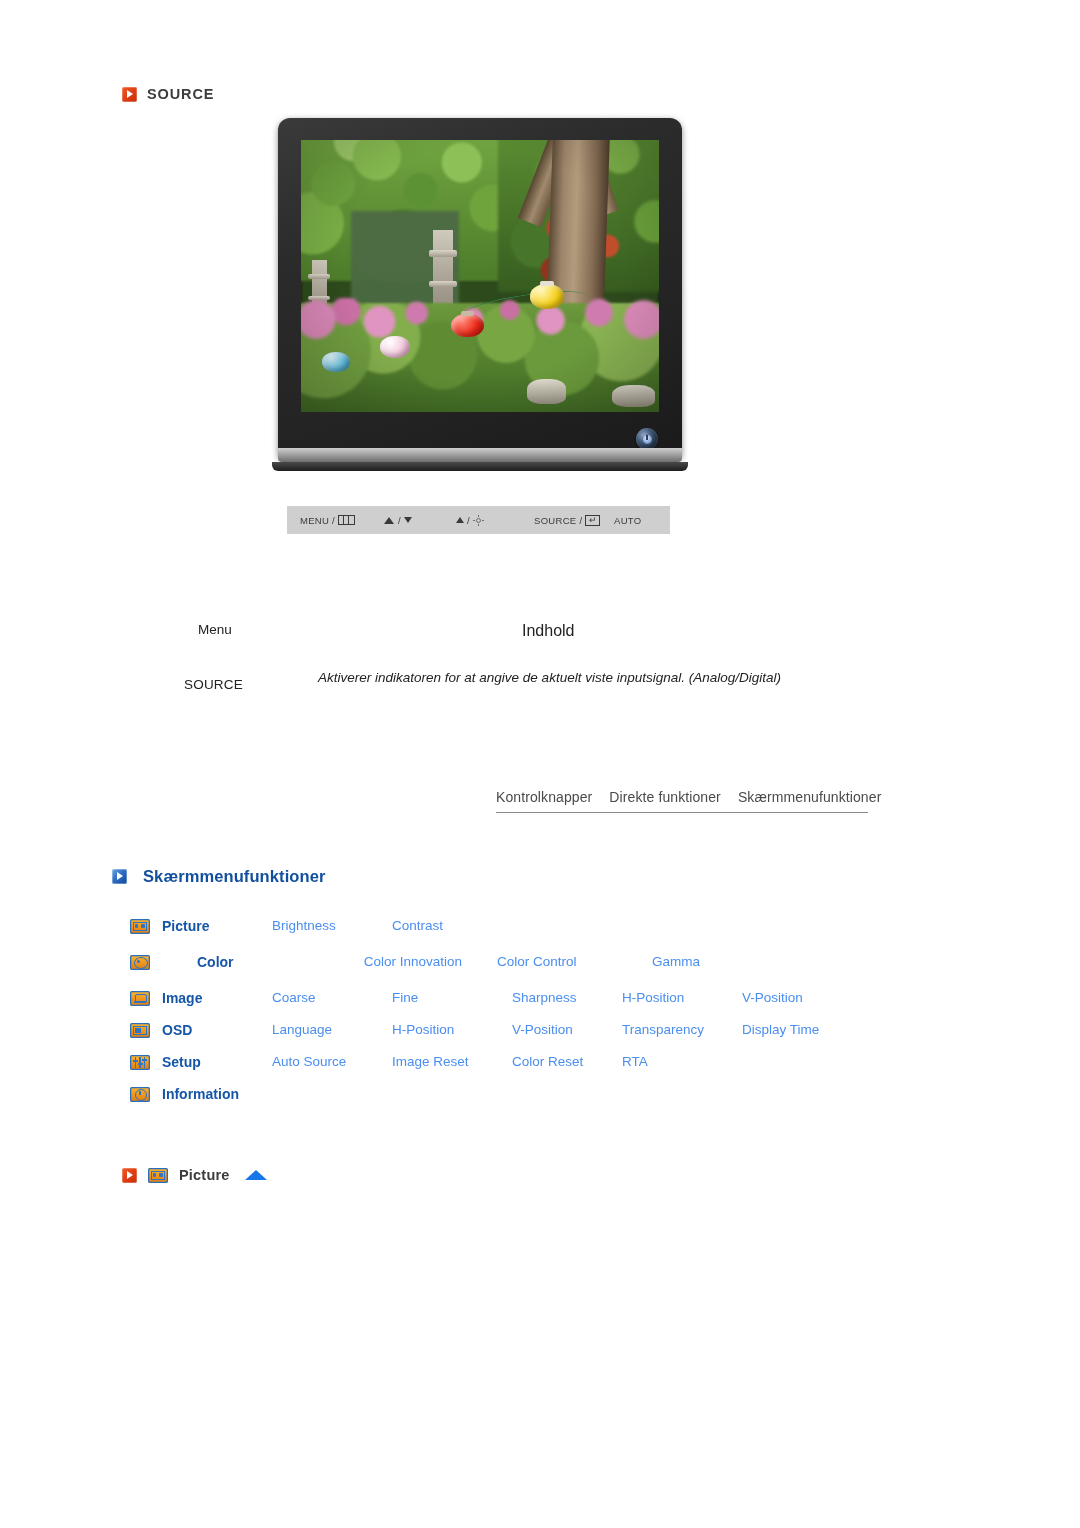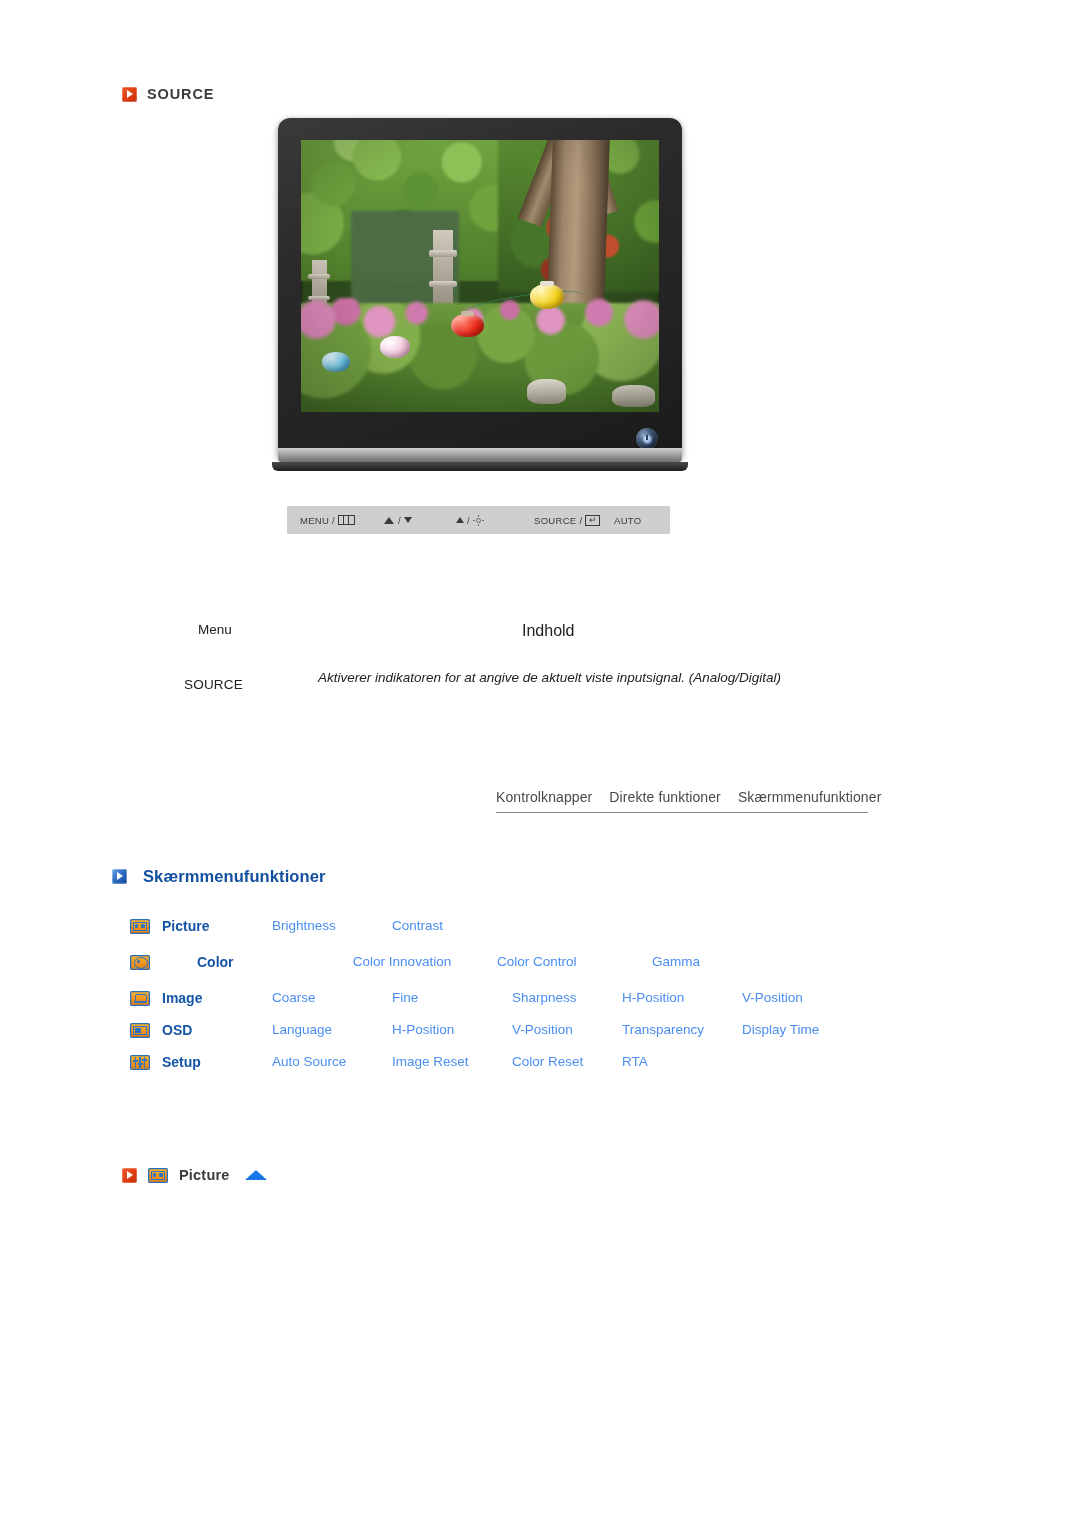--- a/index.html
+++ b/index.html
@@ -414,21 +414,21 @@
     font-size: 13.5px;
     color: #4a8ef0;
     flex: 0 0 auto;
     line-height: 16px;
   }
   .osd-item.c0 { width: 120px; }
   .osd-item.c1 { width: 120px; }
   .osd-item.c2 { width: 110px; }
   .osd-item.c3 { width: 120px; }
   .osd-item.c4 { width: 120px; }
-  .osd-item.wrap { white-space: normal; text-align: center; }
+  .osd-item.wrap { white-space: normal; text-align: right; }
 
   
   #picture-label {
     left: 122px; top: 1167px;
     display: flex; align-items: center; gap: 11px;
   }
   #picture-label-text {
     font-size: 14.5px; font-weight: bold; color: #3c3c3c; letter-spacing:.2px;
   }
   #scroll-top-arrow {
@@ -592,20 +592,27 @@
         <i class="h3"></i>
     </span>
     <span class="osd-cat">Setup</span>
     <span class="osd-item c0">Auto Source</span>
     <span class="osd-item c1">Image Reset</span>
     <span class="osd-item c2">Color Reset</span>
     <span class="osd-item c3">RTA</span>
     <span class="osd-item c4"></span>
   </div>
 
+  <div class="osd-row">
+    <span class="osd-icon ico-info">
+      <i class="ring"></i>
+        <i class="hand"></i>
+    </span>
+    <span class="osd-cat">Information</span>
+  </div>
 
 </div>
 
 <div class="abs" id="picture-label">
   <span class="sq-icon red"></span>
   <span class="osd-icon ico-picture" style="margin-right:0;">
     <i class="frame"></i>
       <i class="d1"></i>
       <i class="d2"></i>
   </span>

